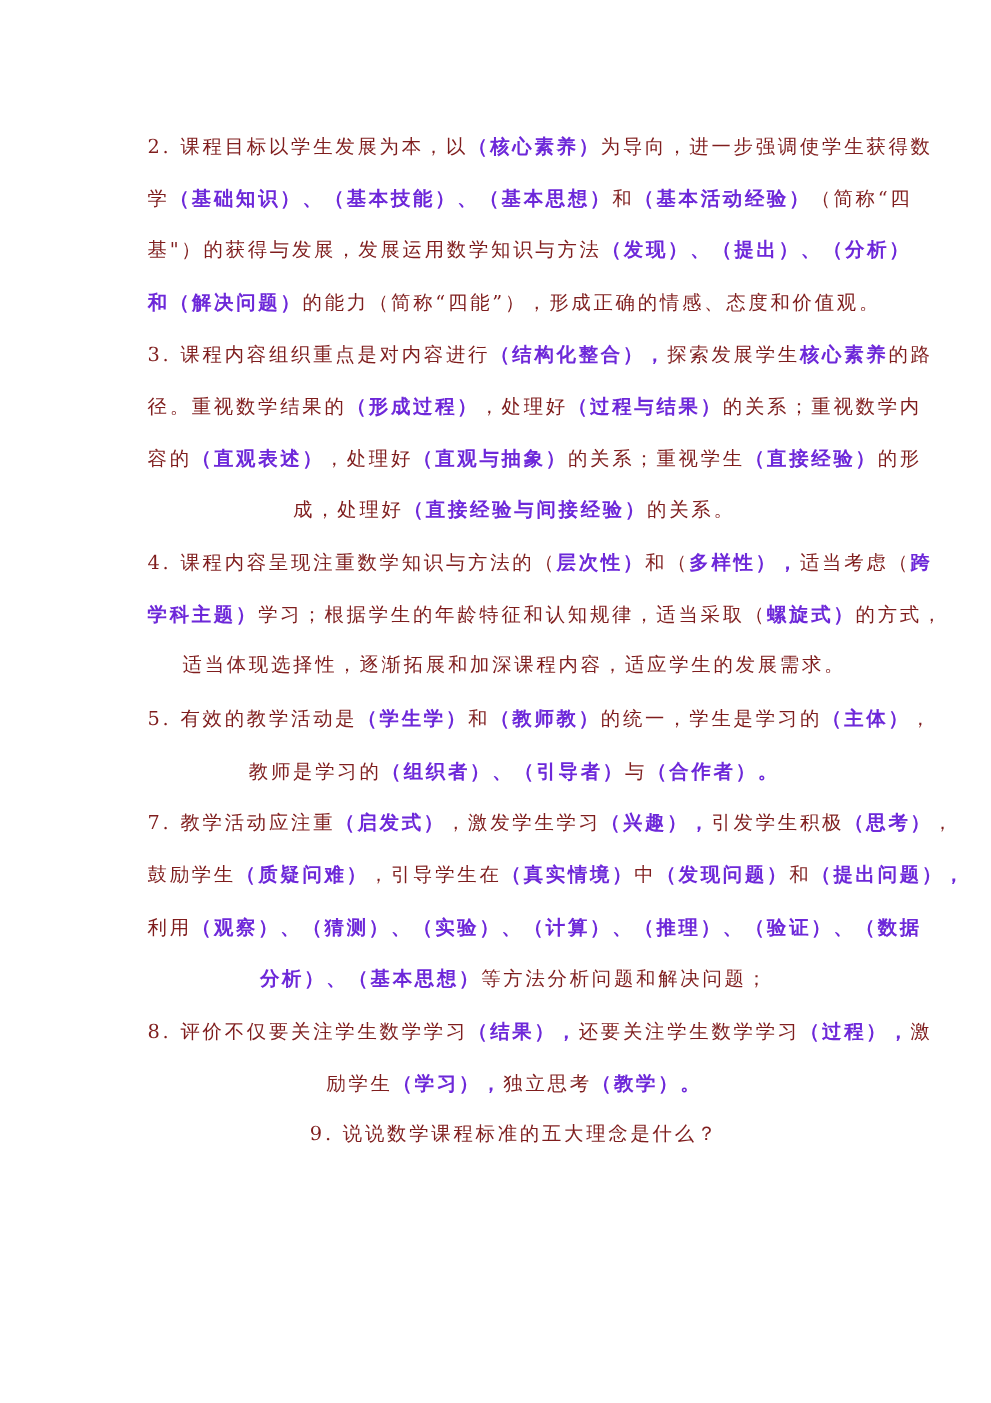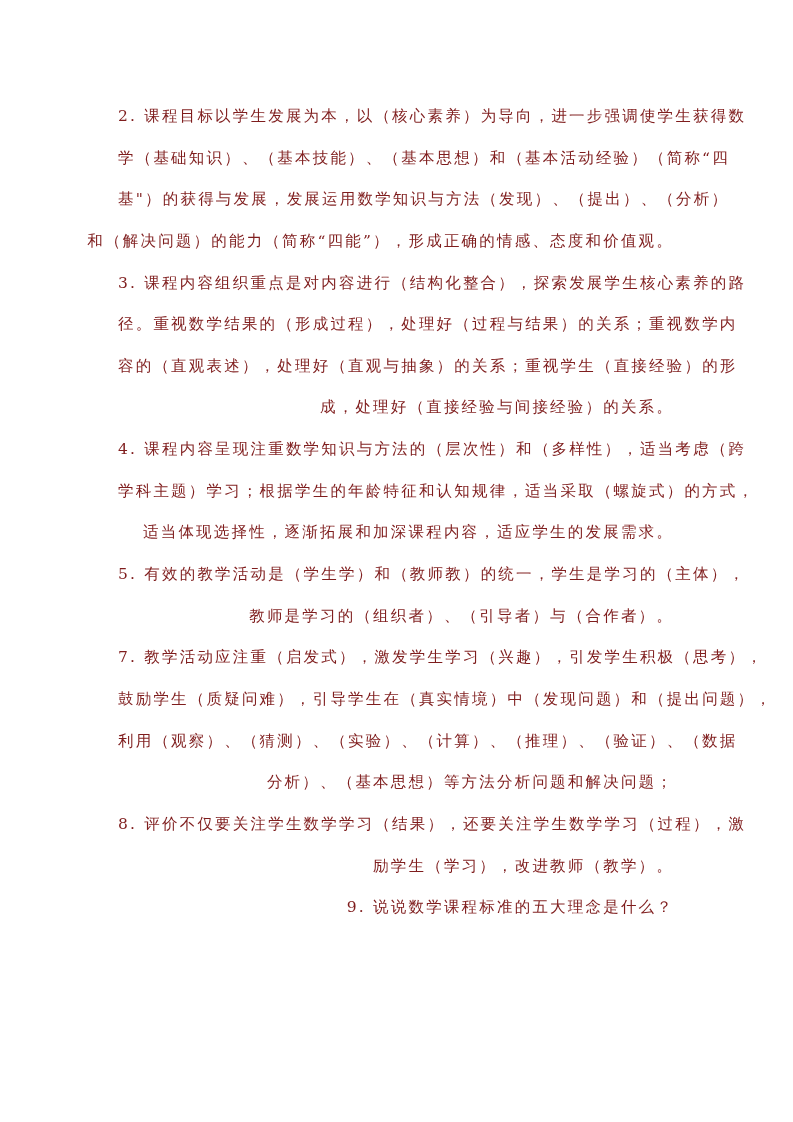--- a/index.html
+++ b/index.html
@@ -24,36 +24,36 @@
     .line {
       height: 41.65px;
       line-height: 41.65px;
       font-size: 15.5px;
       white-space: nowrap;
       display: flex;
       justify-content: space-between;
       letter-spacing: 0;
     }
     .line.last {
-      justify-content: flex-end;
+      justify-content: center;
       margin-left: 31px;
     }
     .line .txt {
       display: inline-block;
       width: 100%;
       text-align: justify;
       text-align-last: justify;
       letter-spacing: 2.2px;
     }
     .line.last .txt {
       text-align-last: left;
       width: auto;
     }
     .seg-k { color: #7f1d1d; }
-    .seg-r { color: #7f1d1d; }
+    .seg-r { color: #6d28d9; font-weight: bold; }
   </style>
 </head>
 <body>
 
 <div class="page" id="page">
     <div>
       <div class="line">
         <span class="txt"><span class="seg-k">2. 课程目标以学生发展为本，以</span><span class="seg-r">（核心素养）</span><span class="seg-k">为导向，进一步强调使学生获得数</span></span>
       </div>
       <div class="line">
@@ -111,21 +111,21 @@
       </div>
       <div class="line last">
         <span class="txt"><span class="seg-r">分析）、（基本思想）</span><span class="seg-k">等方法分析问题和解决问题；</span></span>
       </div>
     </div>
     <div>
       <div class="line">
         <span class="txt"><span class="seg-k">8. 评价不仅要关注学生数学学习</span><span class="seg-r">（结果），</span><span class="seg-k">还要关注学生数学学习</span><span class="seg-r">（过程），</span><span class="seg-k">激</span></span>
       </div>
       <div class="line last">
-        <span class="txt"><span class="seg-k">励学生</span><span class="seg-r">（学习），</span><span class="seg-k">改进教师</span><span class="seg-r">（教学）。</span></span>
+        <span class="txt"><span class="seg-k">励学生</span><span class="seg-r">（学习），</span><span class="seg-k">独立思考</span><span class="seg-r">（教学）。</span></span>
       </div>
     </div>
     <div>
       <div class="line last">
         <span class="txt"><span class="seg-k">9. 说说数学课程标准的五大理念是什么？</span></span>
       </div>
     </div>
   </div>
 
 </body></html>

